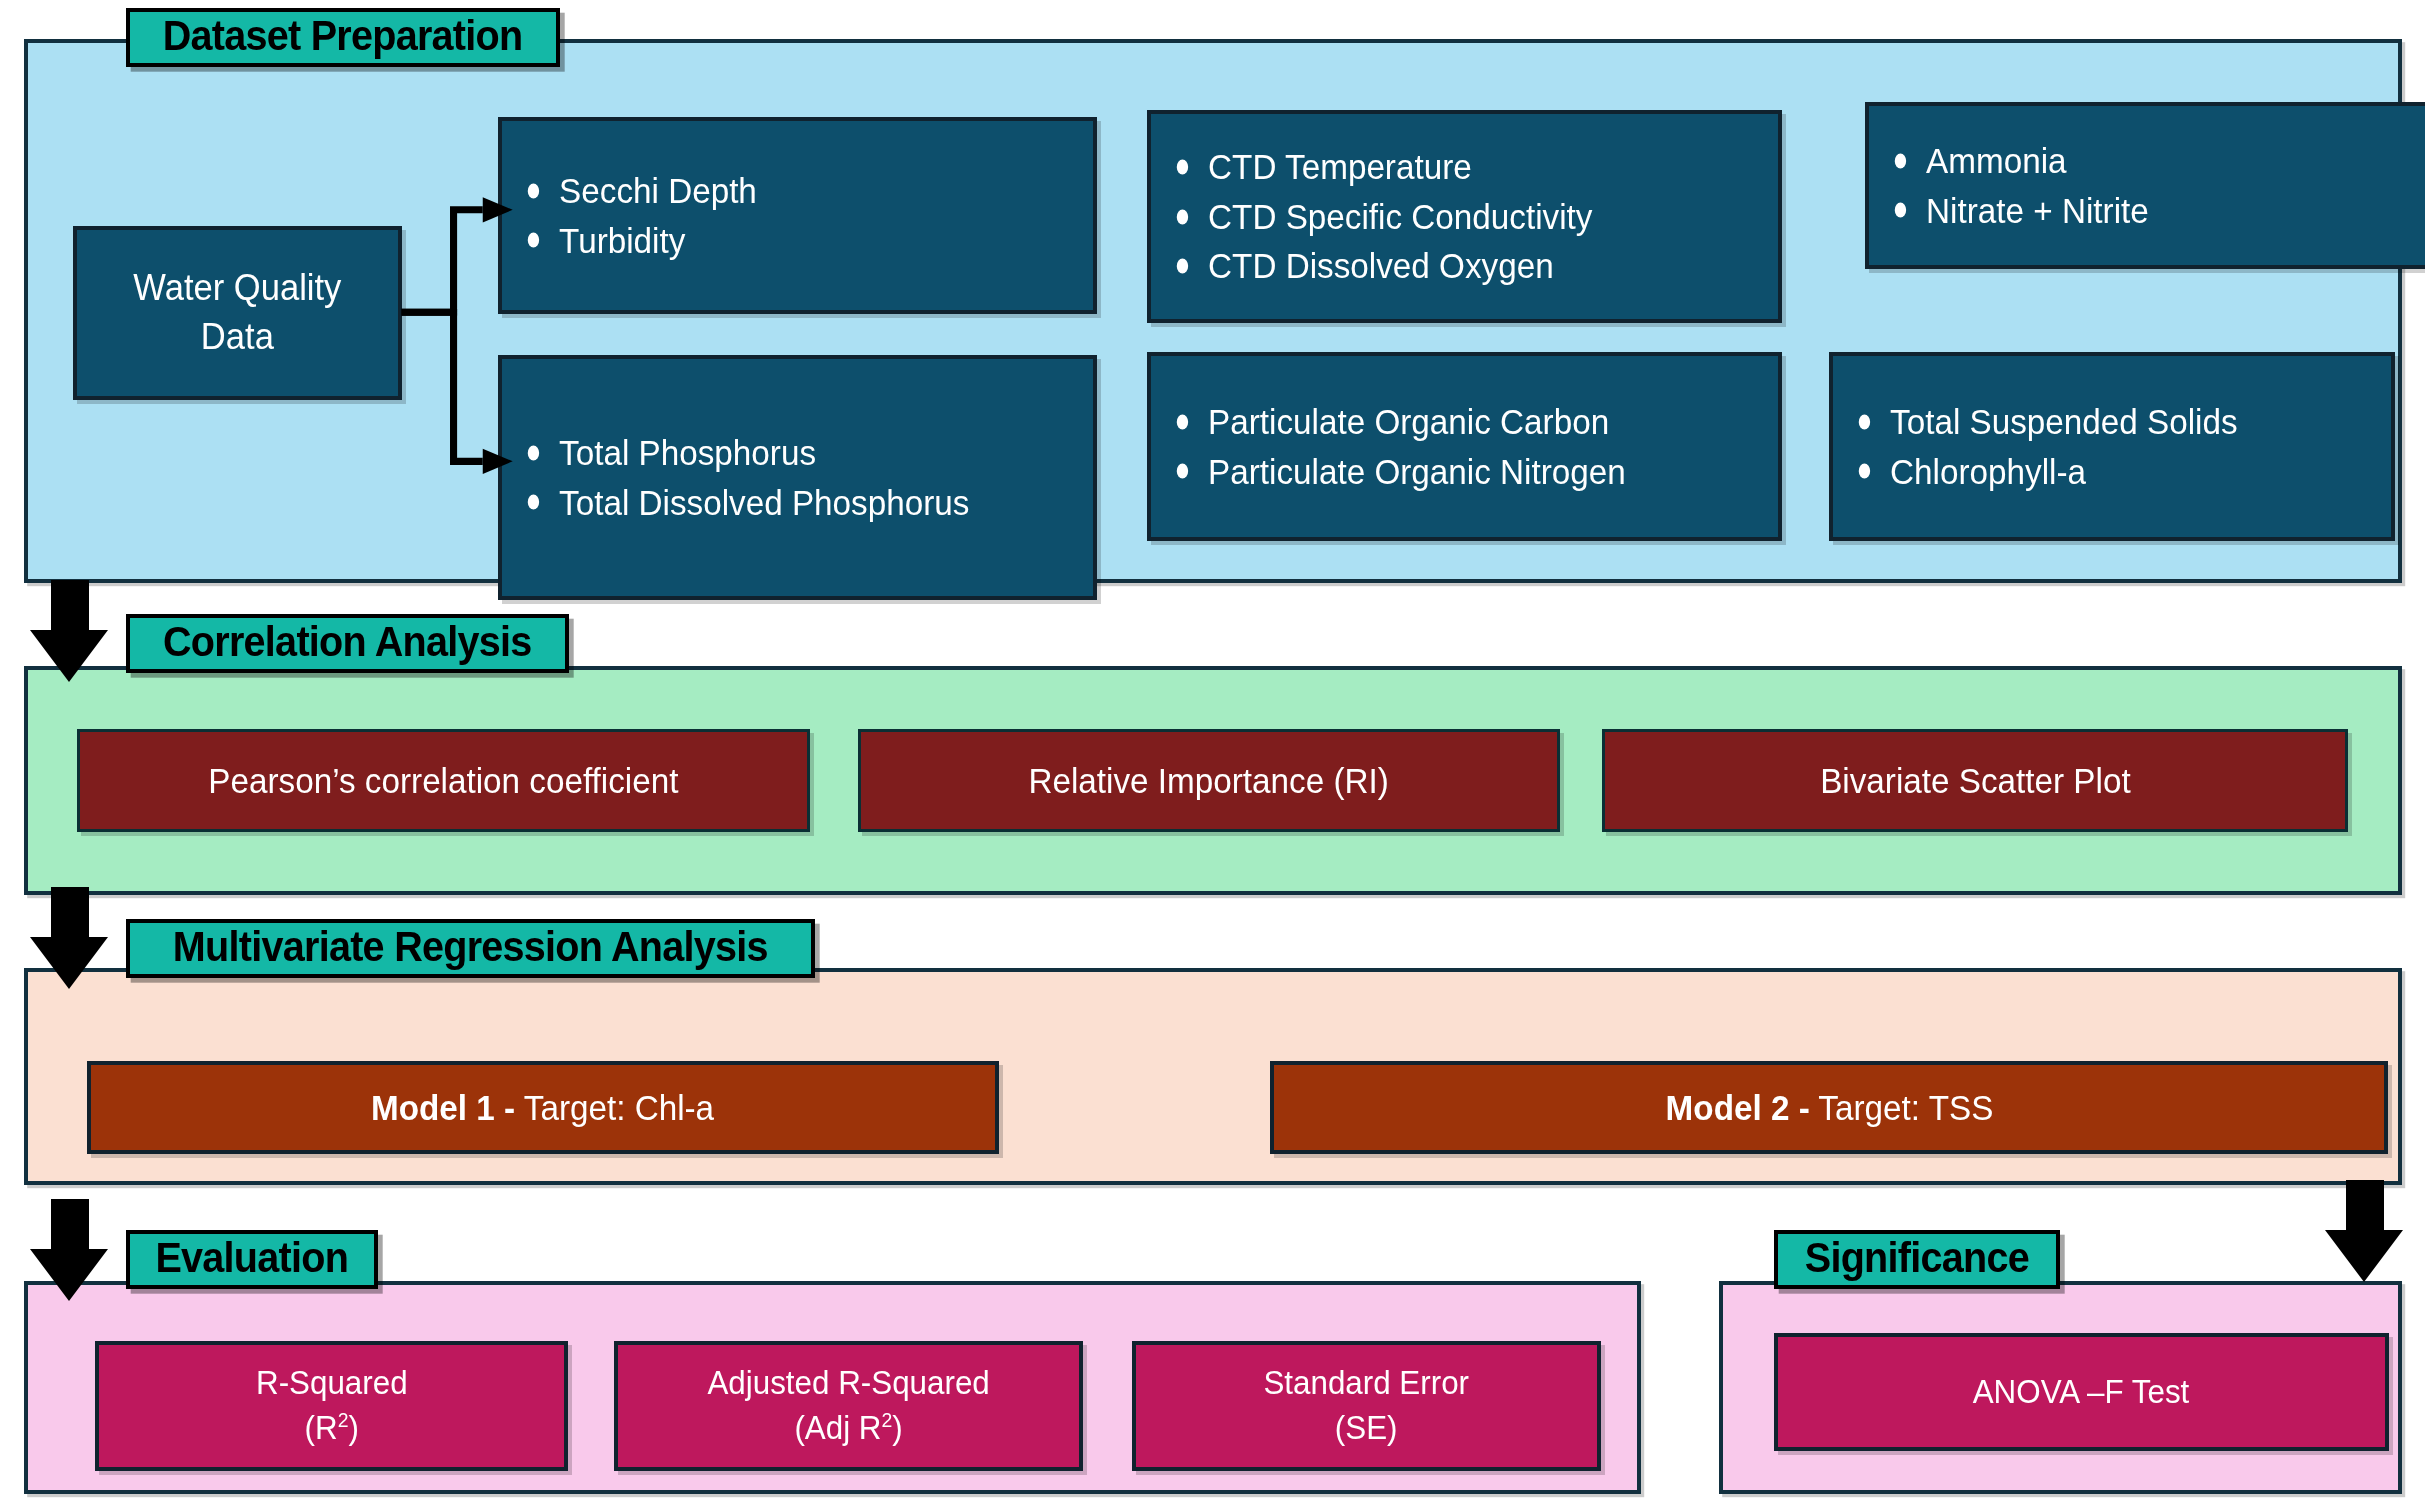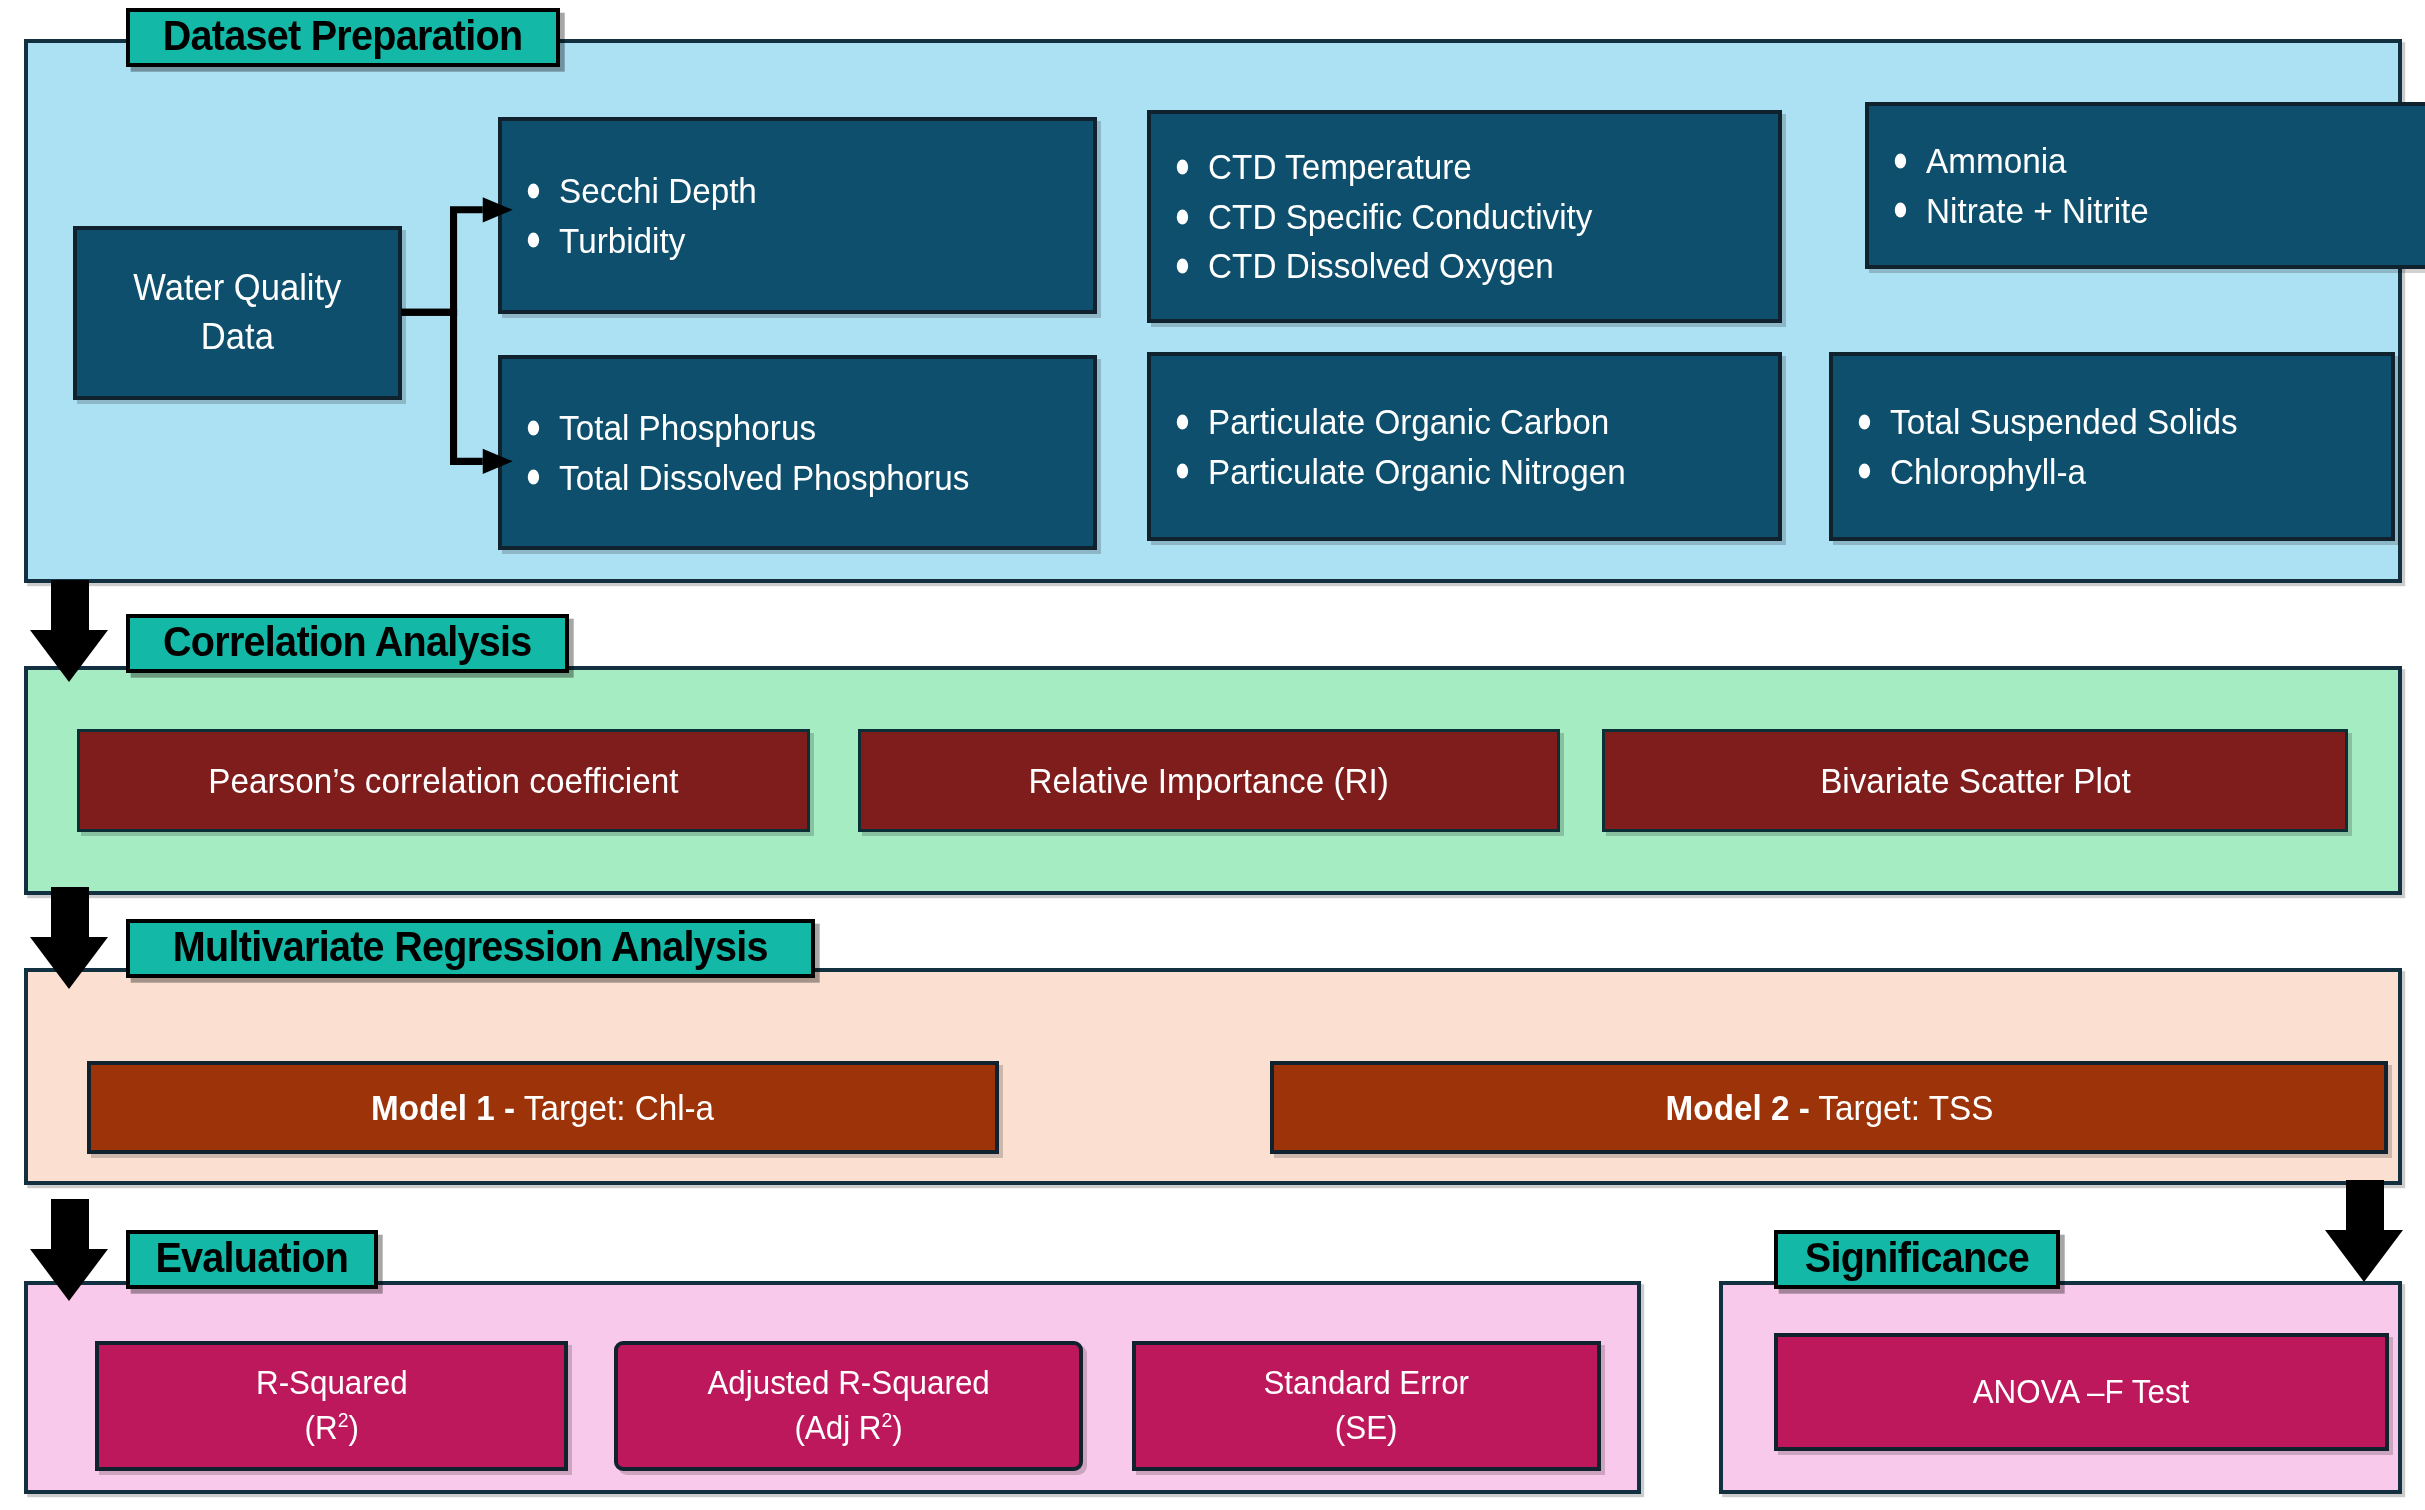--- a/index.html
+++ b/index.html
@@ -206,21 +206,21 @@
   </ul>
 </div>
 
 <div class="dark-box" style="left:1829px; top:102px; width:566px; height:167px;margin-left:36px;">
   <ul>
     <li>Ammonia</li>
     <li>Nitrate + Nitrite</li>
   </ul>
 </div>
 
-<div class="dark-box" style="left:498px; top:355px; width:599px; height:195px;">
+<div class="dark-box" style="left:498px; top:355px; width:599px; height:245px;">
   <ul>
     <li>Total Phosphorus</li>
     <li>Total Dissolved Phosphorus</li>
   </ul>
 </div>
 
 <div class="dark-box" style="left:1147px; top:352px; width:635px; height:189px;">
   <ul>
     <li>Particulate Organic Carbon</li>
     <li>Particulate Organic Nitrogen</li>
@@ -293,21 +293,21 @@
 
 <div class="band" id="eval-band"></div>
 
 <div class="band-title" id="eval-title" style="left:126px; top:1230px;">
   <span>Evaluation</span>
 </div>
 
 <div class="purple-box" style="left:95px; top:1341px; width:473px; height:130px;">
   <span><span>R-Squared</span><br><span>(R</span><sup>2</sup><span>)</span></span>
 </div>
-<div class="purple-box" style="left:614px; top:1341px; width:469px; height:130px;border-radius:9px;">
+<div class="purple-box" style="left:614px; top:1341px; width:469px; height:130px;">
   <span><span>Adjusted R-Squared</span><br><span>(Adj R</span><sup>2</sup><span>)</span></span>
 </div>
 <div class="purple-box" style="left:1132px; top:1341px; width:469px; height:130px;">
   <span><span>Standard  Error</span><br><span>(SE</span><sup></sup><span>)</span></span>
 </div>
 
 <div class="band" id="sig-band"></div>
 
 <div class="band-title" id="sig-title" style="left:1774px; top:1230px;">
   <span>Significance</span>

